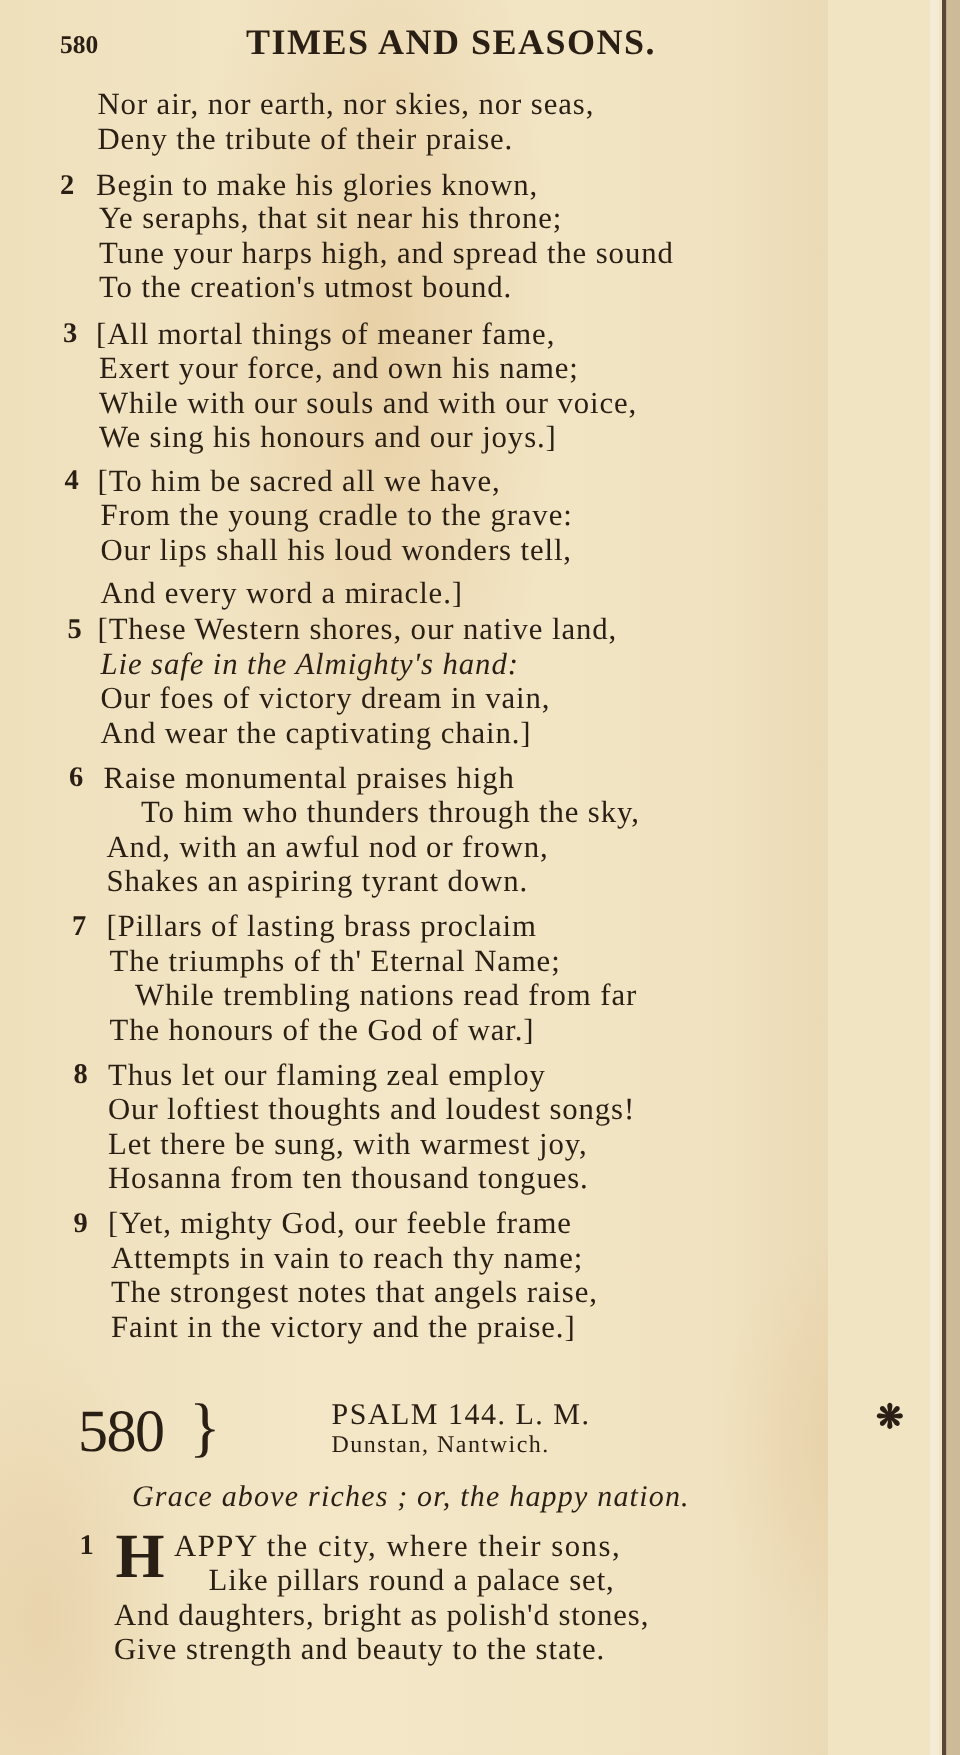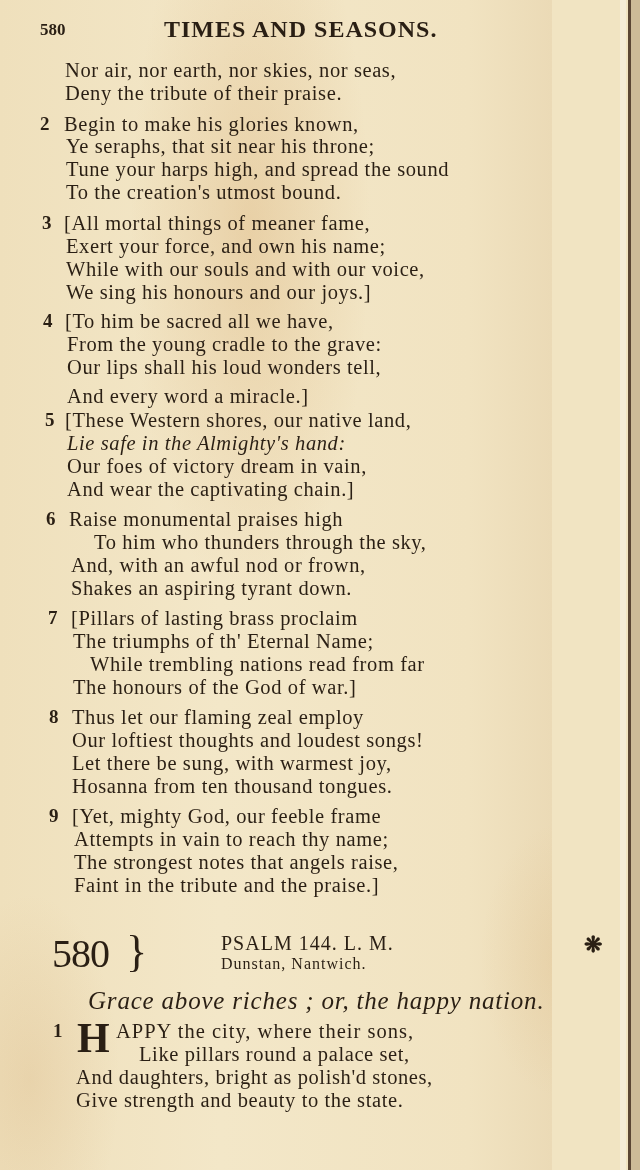--- a/index.html
+++ b/index.html
@@ -126,21 +126,21 @@
       position: absolute;
       left: 584px;
       top: 2px;
       font-size: 22px;
       font-weight: bold;
     }
     .subtitle {
       position: absolute;
       top: 987px;
       left: 88px;
-      font-size: 25px;
+      font-size: 20px;
       font-style: italic;
       letter-spacing: 0.8px;
       white-space: nowrap;
     }
     .dropcap {
       position: absolute;
       left: 77px;
       top: 1017px;
       font-size: 42px;
       line-height: 42px;
@@ -220,21 +220,21 @@
     <div class="line" style="left:72px; top:728px;">Our loftiest thoughts and loudest songs!</div>
     <div class="line" style="left:72px; top:751px;">Let there be sung, with warmest joy,</div>
     <div class="line" style="left:72px; top:774px;">Hosanna from ten thousand tongues.</div>
   </div>
 
   <div class="stanza">
     <span class="num" style="left:49px; top:805px;">9</span>
     <div class="line" style="left:72px; top:804px;">[Yet, mighty God, our feeble frame</div>
     <div class="line" style="left:74px; top:827px;">Attempts in vain to reach thy name;</div>
     <div class="line" style="left:74px; top:850px;">The strongest notes that angels raise,</div>
-    <div class="line" style="left:74px; top:873px;">Faint in the tribute and the praise.]</div>
+    <div class="line" style="left:74px; top:873px;">Faint in the victory and the praise.]</div>
   </div>
 
   <div class="hymn-header">
     <span class="hymn-number">580</span>
     <span class="brace">}</span>
     <span class="psalm-line">PSALM 144.  L. M.</span>
     <span class="tune-line">Dunstan, Nantwich.</span>
     <span class="ornament">❋</span>
   </div>
 

